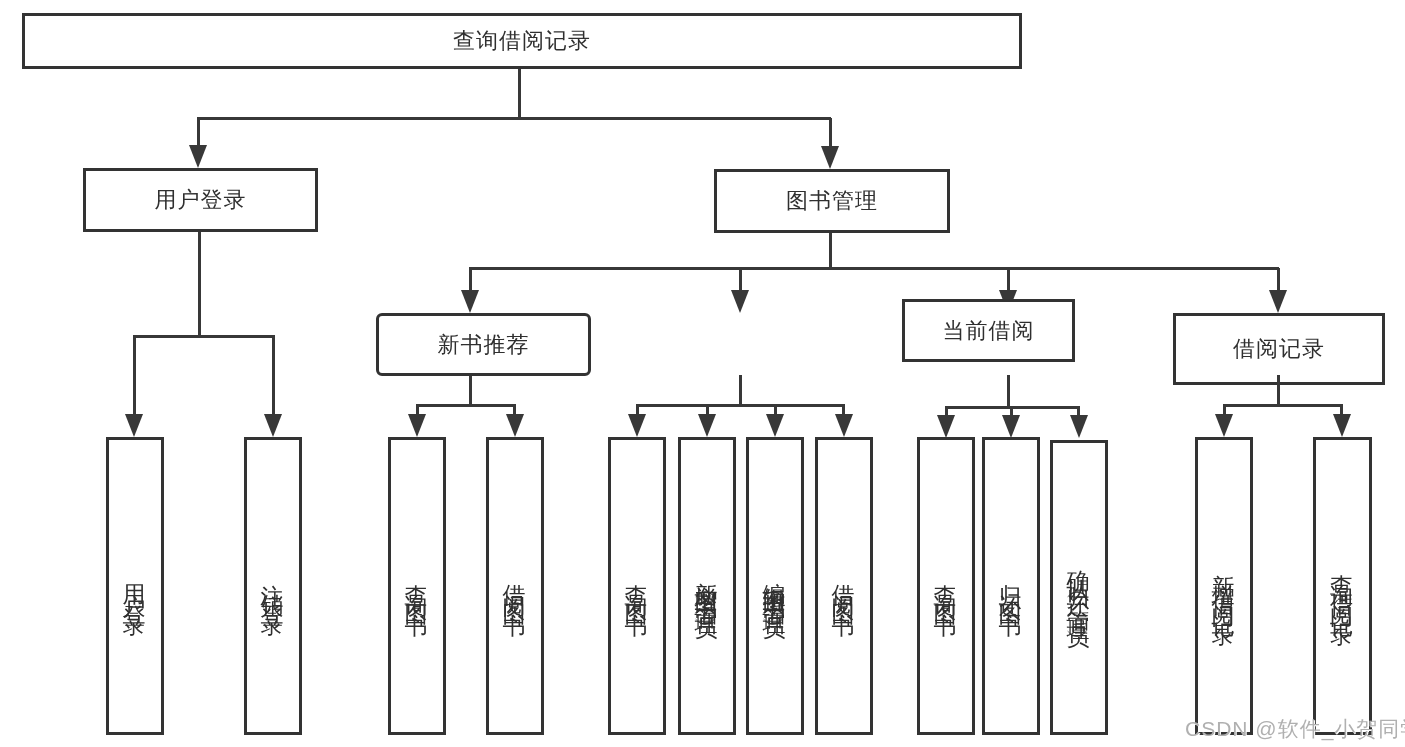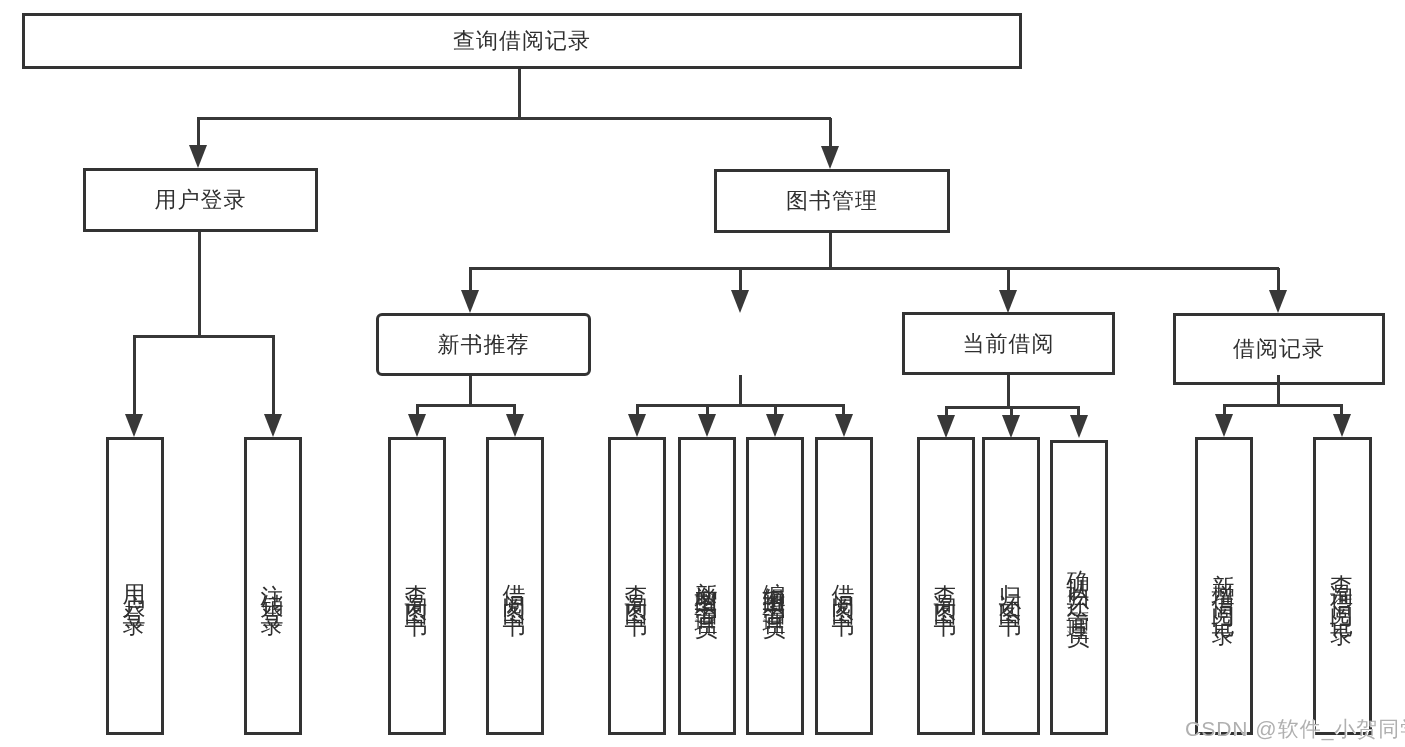--- a/index.html
+++ b/index.html
@@ -96,21 +96,21 @@
   <div class="vline" style="left:1007px;top:268px;height:24px;"></div>
   <div class="vline" style="left:1277px;top:268px;height:24px;"></div>
   <div class="arrow" style="left:461px;top:290px;"></div>
   <div class="arrow" style="left:731px;top:290px;"></div>
   <div class="arrow" style="left:999px;top:290px;"></div>
   <div class="arrow" style="left:1269px;top:290px;"></div>
 
   <div class="node node-l3" style="left:376px;top:313px;border-radius:6px;">
     <span>新书推荐</span>
   </div>
-  <div class="node node-l3" style="left:902px;top:312px;width:213px;">
+  <div class="node node-l3" style="left:902px;top:299px;width:173px;">
     <span>当前借阅</span>
   </div>
   <div class="node node-l3" style="left:1173px;top:313px;width:212px;height:72px;">
     <span>借阅记录</span>
   </div>
 
   <div class="vline" style="left:198px;top:232px;height:104px;"></div>
   <div class="hline" style="left:133px;top:335px;width:142px;"></div>
   <div class="vline" style="left:133px;top:336px;height:80px;"></div>
   <div class="vline" style="left:272px;top:336px;height:80px;"></div>

